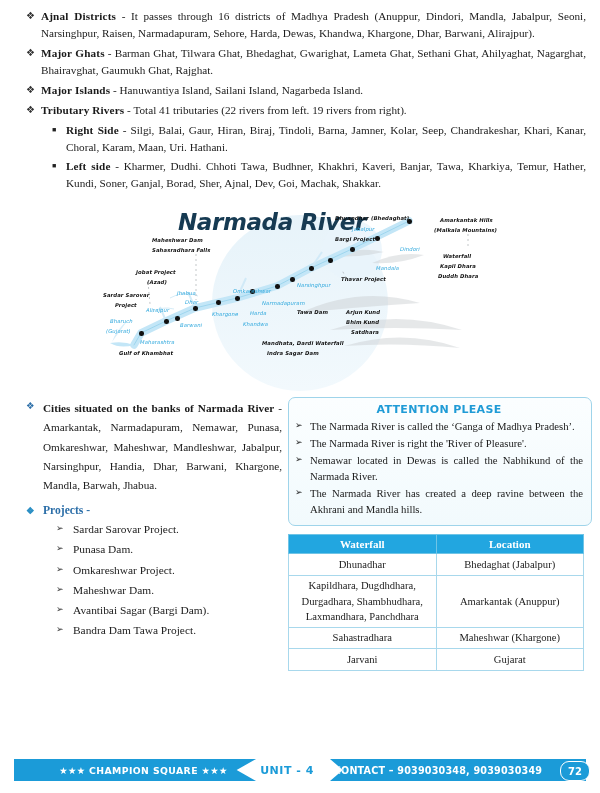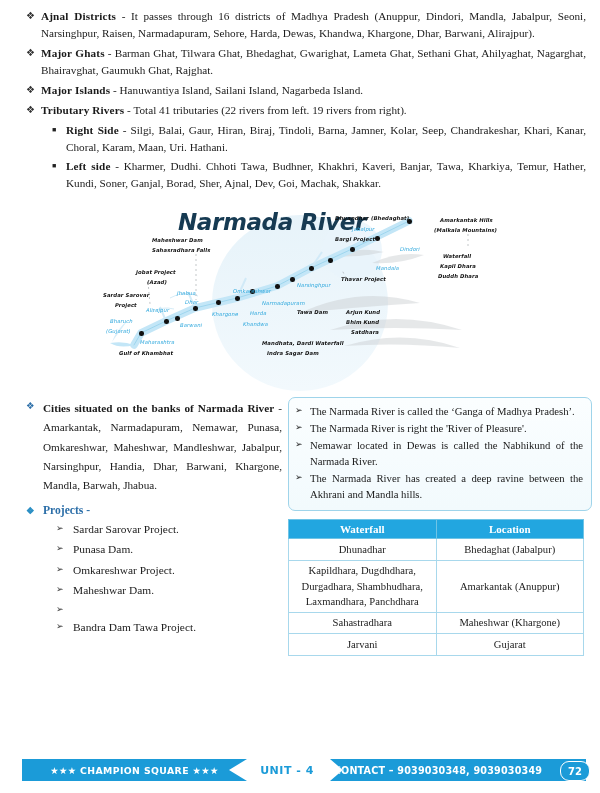--- a/index.html
+++ b/index.html
@@ -81,22 +81,22 @@
   table.wf td{
     border:1px solid #a8d8ec;text-align:center;font-size:10.6px;
     padding:2.5px 3px;line-height:1.45;color:#1b1b1b;background:#ffffff;
   }
 
   
   .footer{position:absolute;left:0;bottom:10px;width:600px;height:24px;}
   .fbanner{position:absolute;top:0;height:22px;display:flex;align-items:center;
            justify-content:center;color:#fff;font-family:"DejaVu Sans", sans-serif;
            font-weight:bold;background:#1b9bd8;}
-  .f1{left:22px;width:225px;font-size:9.3px;letter-spacing:.4px;
-      clip-path:polygon(0 0,100% 0,92% 50%,100% 100%,0 100%);}
+  .f1{left:14px;width:225px;font-size:9.3px;letter-spacing:.4px;
+      clip-path:polygon(0 0,100% 0,92% 50%,100% 100%,0 100%);padding-left:17px;}
   .f2{left:246px;width:82px;font-size:11px;letter-spacing:.5px;background:transparent;color:#1b9bd8;}
   .f3{left:330px;width:256px;font-size:9.6px;letter-spacing:.2px;
       clip-path:polygon(0 0,100% 0,100% 100%,0 100%,5% 50%);padding-right:40px;box-sizing:border-box;}
   .fnum{position:absolute;right:10px;top:2px;width:28px;height:18px;border-radius:9px;
         background:#1b9bd8;border:1.5px solid #fff;color:#fff;display:flex;
         align-items:center;justify-content:center;font-family:"DejaVu Sans",sans-serif;
         font-weight:bold;font-size:10px;}
 </style>
 </head>
 <body>
@@ -279,30 +279,32 @@
           <div class="prow">
             <span class="arr">➢</span>
             <span>Omkareshwar Project.</span>
           </div>
           <div class="prow">
             <span class="arr">➢</span>
             <span>Maheshwar Dam.</span>
           </div>
           <div class="prow">
             <span class="arr">➢</span>
+            <span>Avantibai Sagar (Bargi Dam).</span>
           </div>
           <div class="prow">
             <span class="arr">➢</span>
             <span>Bandra Dam Tawa Project.</span>
           </div>
         </div>
     </div>
 
     <div class="col-right">
       <div class="attn">
+        <div class="attn-title">ATTENTION PLEASE</div>
         <div id="attn-list">
             <div class="arow">
               <span class="arr">➢</span>
               <span>The Narmada River is called the ‘Ganga of Madhya Pradesh’.</span>
             </div>
             <div class="arow">
               <span class="arr">➢</span>
               <span>The Narmada River is right the 'River of Pleasure'.</span>
             </div>
             <div class="arow">

